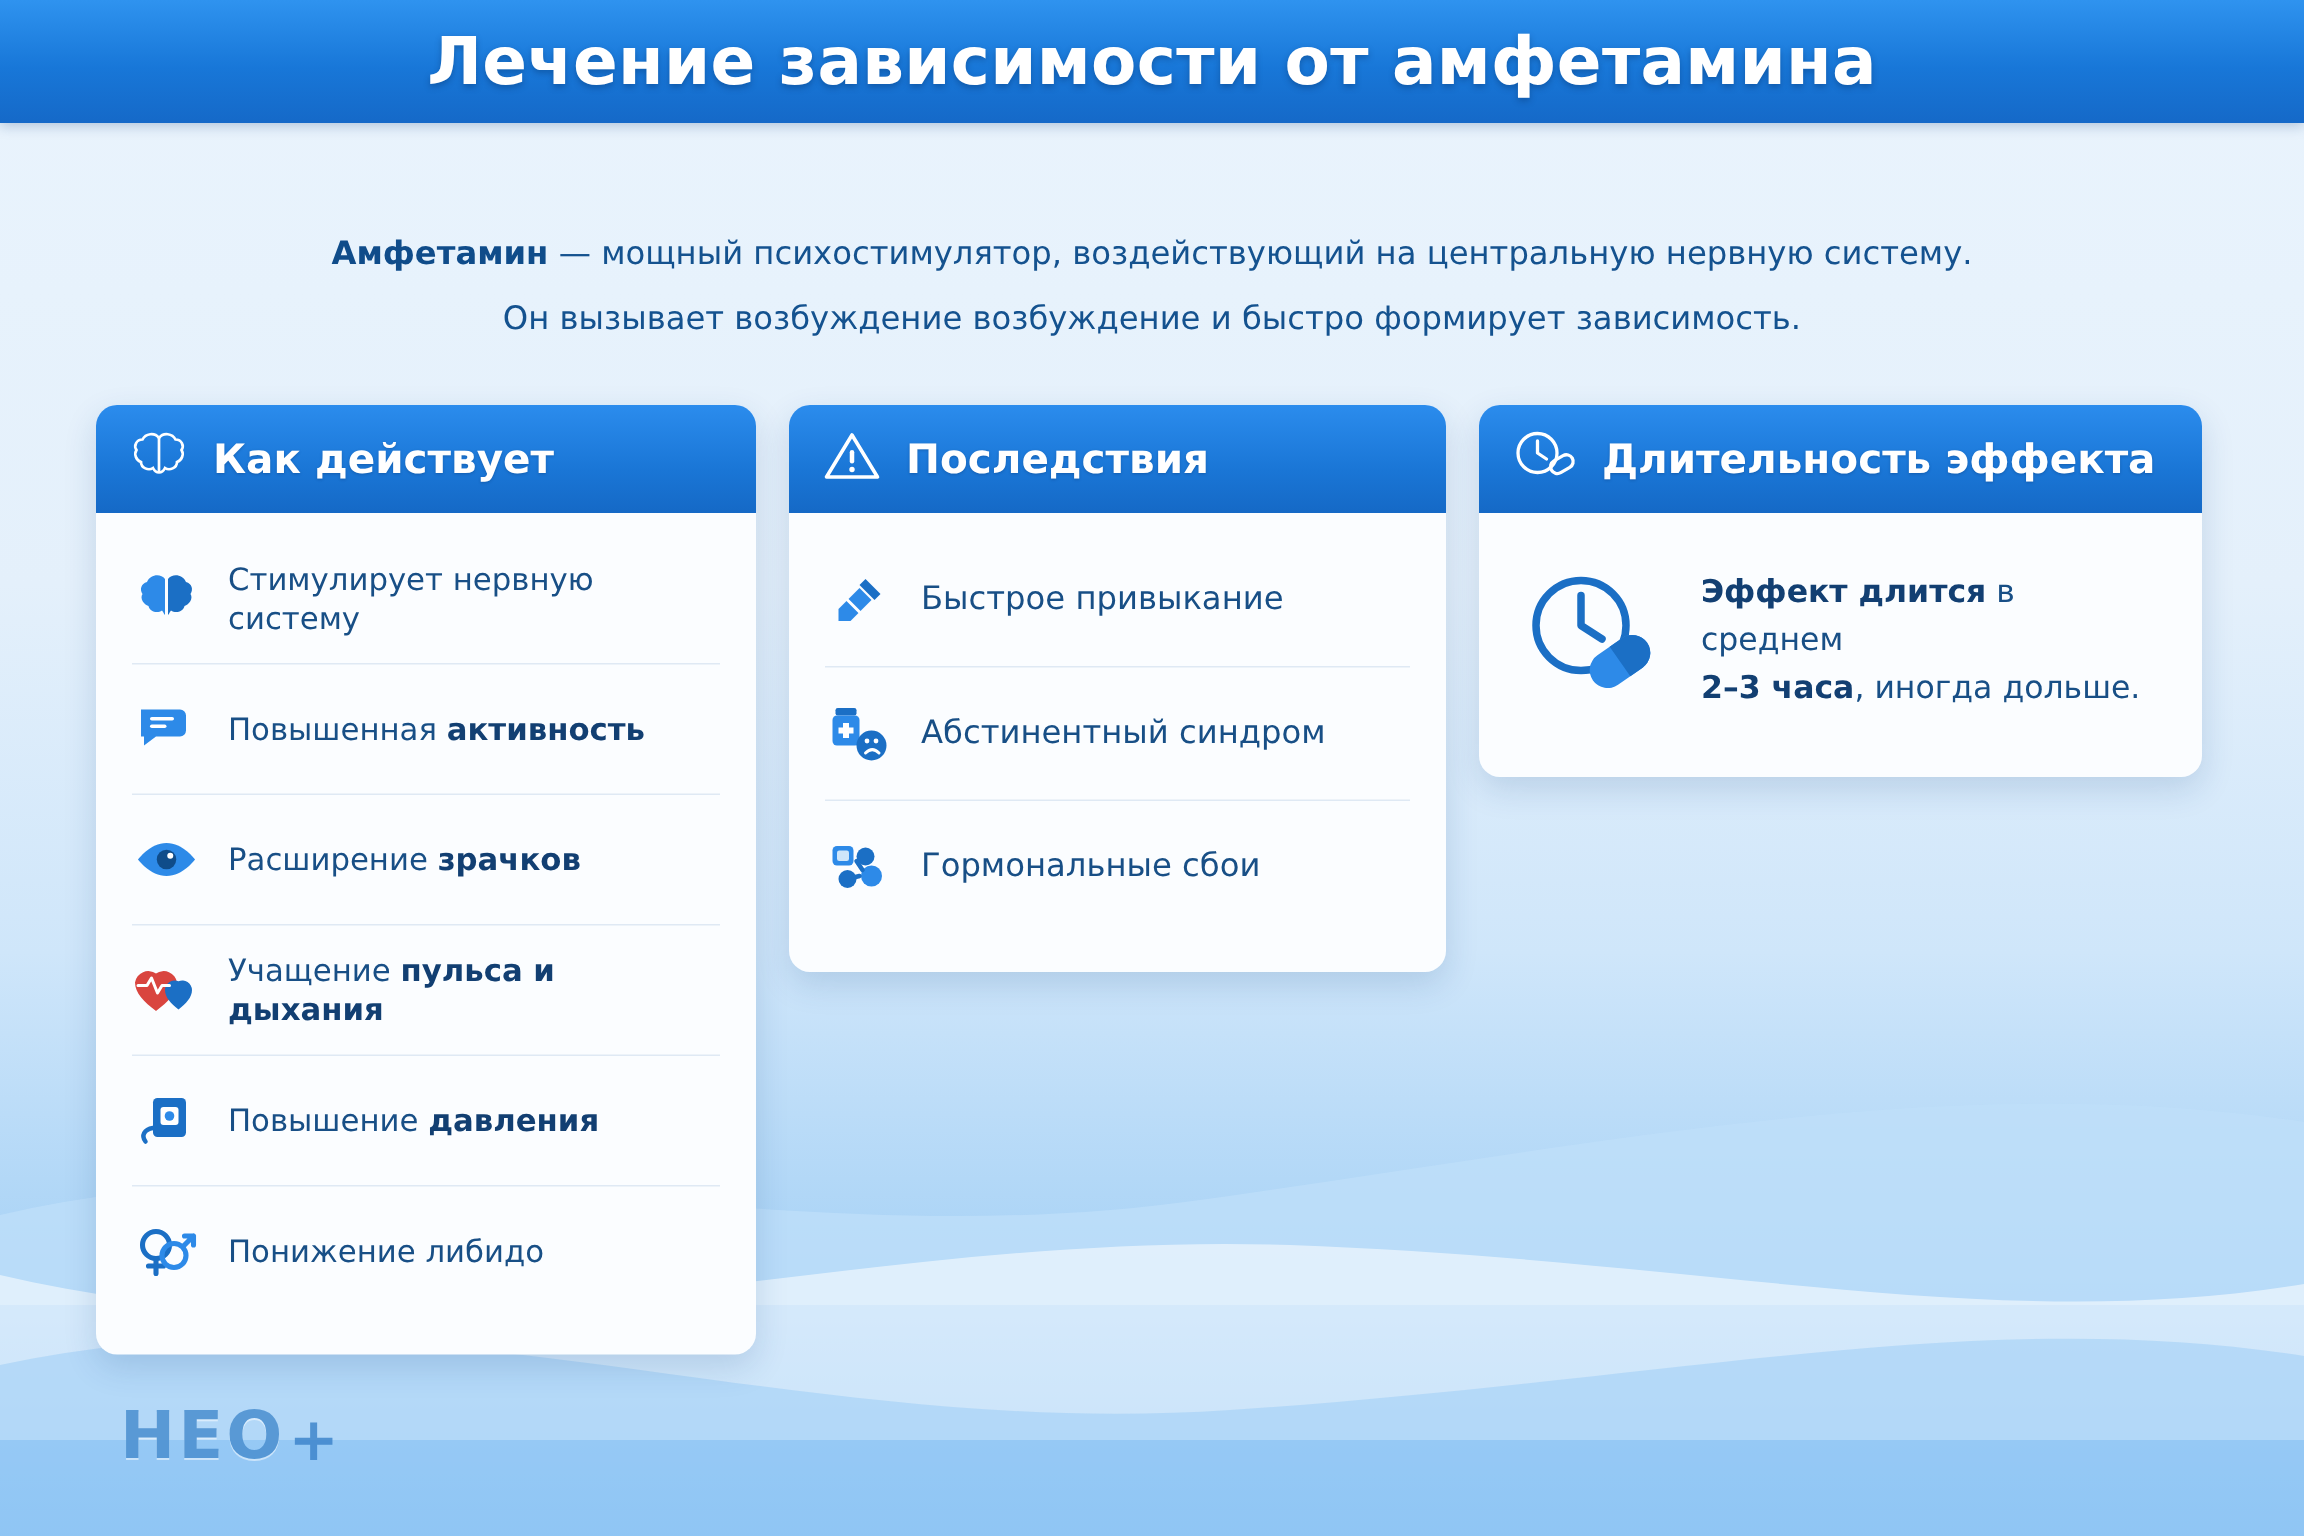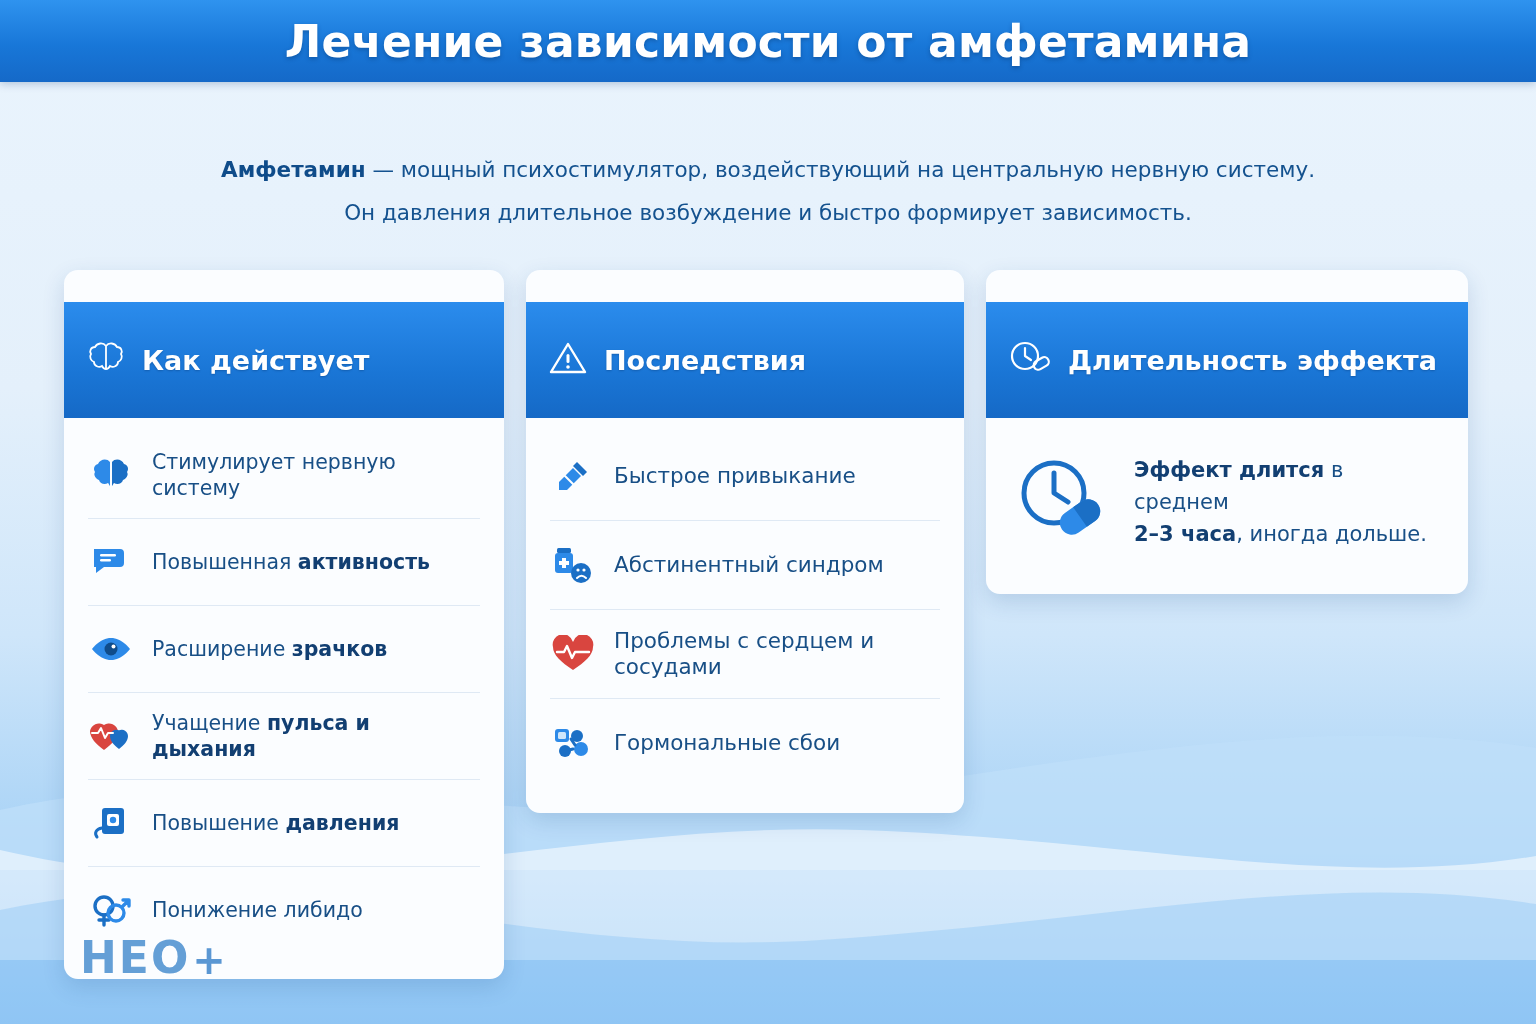--- a/index.html
+++ b/index.html
@@ -80,27 +80,26 @@
     background: #fbfdff;
     border-radius: 14px;
     box-shadow: 0 8px 22px rgba(20,70,130,.16);
     overflow: hidden;
   }
   .card.c1 { width: 440px; }
   .card.c2 { width: 438px; }
   .card.c3 { width: 482px; }
 
   .card-head {
-    height: 84px;
+    height: 72px;
     background: linear-gradient(180deg, #2b8ced 0%, #1a76d6 60%, #1569c6 100%);
     display: flex;
     align-items: center;
     gap: 16px;
-    padding: 16px 22px;
-    margin-top: 32px;
+    padding: 0 22px;
   }
   .card-head .ttl {
     color: #ffffff;
     font-size: 27px;
     font-weight: bold;
     font-family: "DejaVu Sans", "Liberation Sans", sans-serif;
     text-shadow: 0 1px 2px rgba(0,40,90,.3);
   }
   .card-body { padding: 14px 24px 26px 24px; }
 
@@ -195,21 +194,21 @@
   </div>
 
   <div class="header">
     <h1>Лечение зависимости от амфетамина</h1>
   </div>
 
   <div class="intro">
     <div>
       <span class="b">Амфетамин</span><span> — мощный психостимулятор, воздействующий на центральную нервную систему.</span>
     </div>
-    <div>Он давления длительное возбуждение и быстро формирует зависимость.</div>
+    <div>Он вызывает возбуждение возбуждение и быстро формирует зависимость.</div>
   </div>
 
   <div class="columns">
 
     <div class="card c1">
       <div class="card-head">
         <span>
           <svg width="40" height="34" viewBox="0 0 40 34" xmlns="http://www.w3.org/2000/svg" fill="none" stroke="#ffffff" stroke-width="1.8">
             <path d="M20 5c-3-4-9-3-11 1-4 0-6 4-4 7-2 3 0 7 3 8 0 4 5 6 8 4 1 2 3 3 4 3"></path>
             <path d="M20 5c3-4 9-3 11 1 4 0 6 4 4 7 2 3 0 7-3 8 0 4-5 6-8 4-1 2-3 3-4 3"></path>
@@ -324,29 +323,20 @@
               <rect x="8" y="17" width="10" height="4" fill="#ffffff"></rect>
               <circle cx="30" cy="29" r="10" fill="#1b6fc5"></circle>
               <circle cx="27" cy="26" r="1.6" fill="#ffffff"></circle>
               <circle cx="33" cy="26" r="1.6" fill="#ffffff"></circle>
               <path d="M26 34c3-3 6-3 9 0" stroke="#ffffff" stroke-width="2" fill="none" stroke-linecap="round"></path>
             </svg>
           </span>
           <span class="txt">Абстинентный синдром</span>
         </div>
 
-        <div class="row">
-          <span class="ico">
-            <svg width="44" height="38" viewBox="0 0 44 38" xmlns="http://www.w3.org/2000/svg">
-              <path d="M22 35C10 27 2 20 2 12A10 10 0 0122 7a10 10 0 0120 5c0 8-8 15-20 23z" fill="#d9453f"></path>
-              <path d="M6 17h7l3-6 5 12 3-6h14" stroke="#ffffff" stroke-width="2.4" fill="none" stroke-linecap="round" stroke-linejoin="round"></path>
-            </svg>
-          </span>
-          <span class="txt">Проблемы с сердцем и сосудами</span>
-        </div>
 
         <div class="row">
           <span class="ico">
             <svg width="44" height="40" viewBox="0 0 44 40" xmlns="http://www.w3.org/2000/svg">
               <rect x="4" y="6" width="14" height="13" rx="3" fill="#2d8ae8"></rect>
               <rect x="7" y="9" width="8" height="7" rx="1.5" fill="#cfe6fa"></rect>
               <circle cx="26" cy="13" r="6" fill="#1b6fc5"></circle>
               <circle cx="30" cy="26" r="7" fill="#2d8ae8"></circle>
               <circle cx="14" cy="28" r="6" fill="#1b6fc5"></circle>
               <path d="M20 16l4 6M22 26l-4 1" stroke="#1b6fc5" stroke-width="3" stroke-linecap="round"></path>

